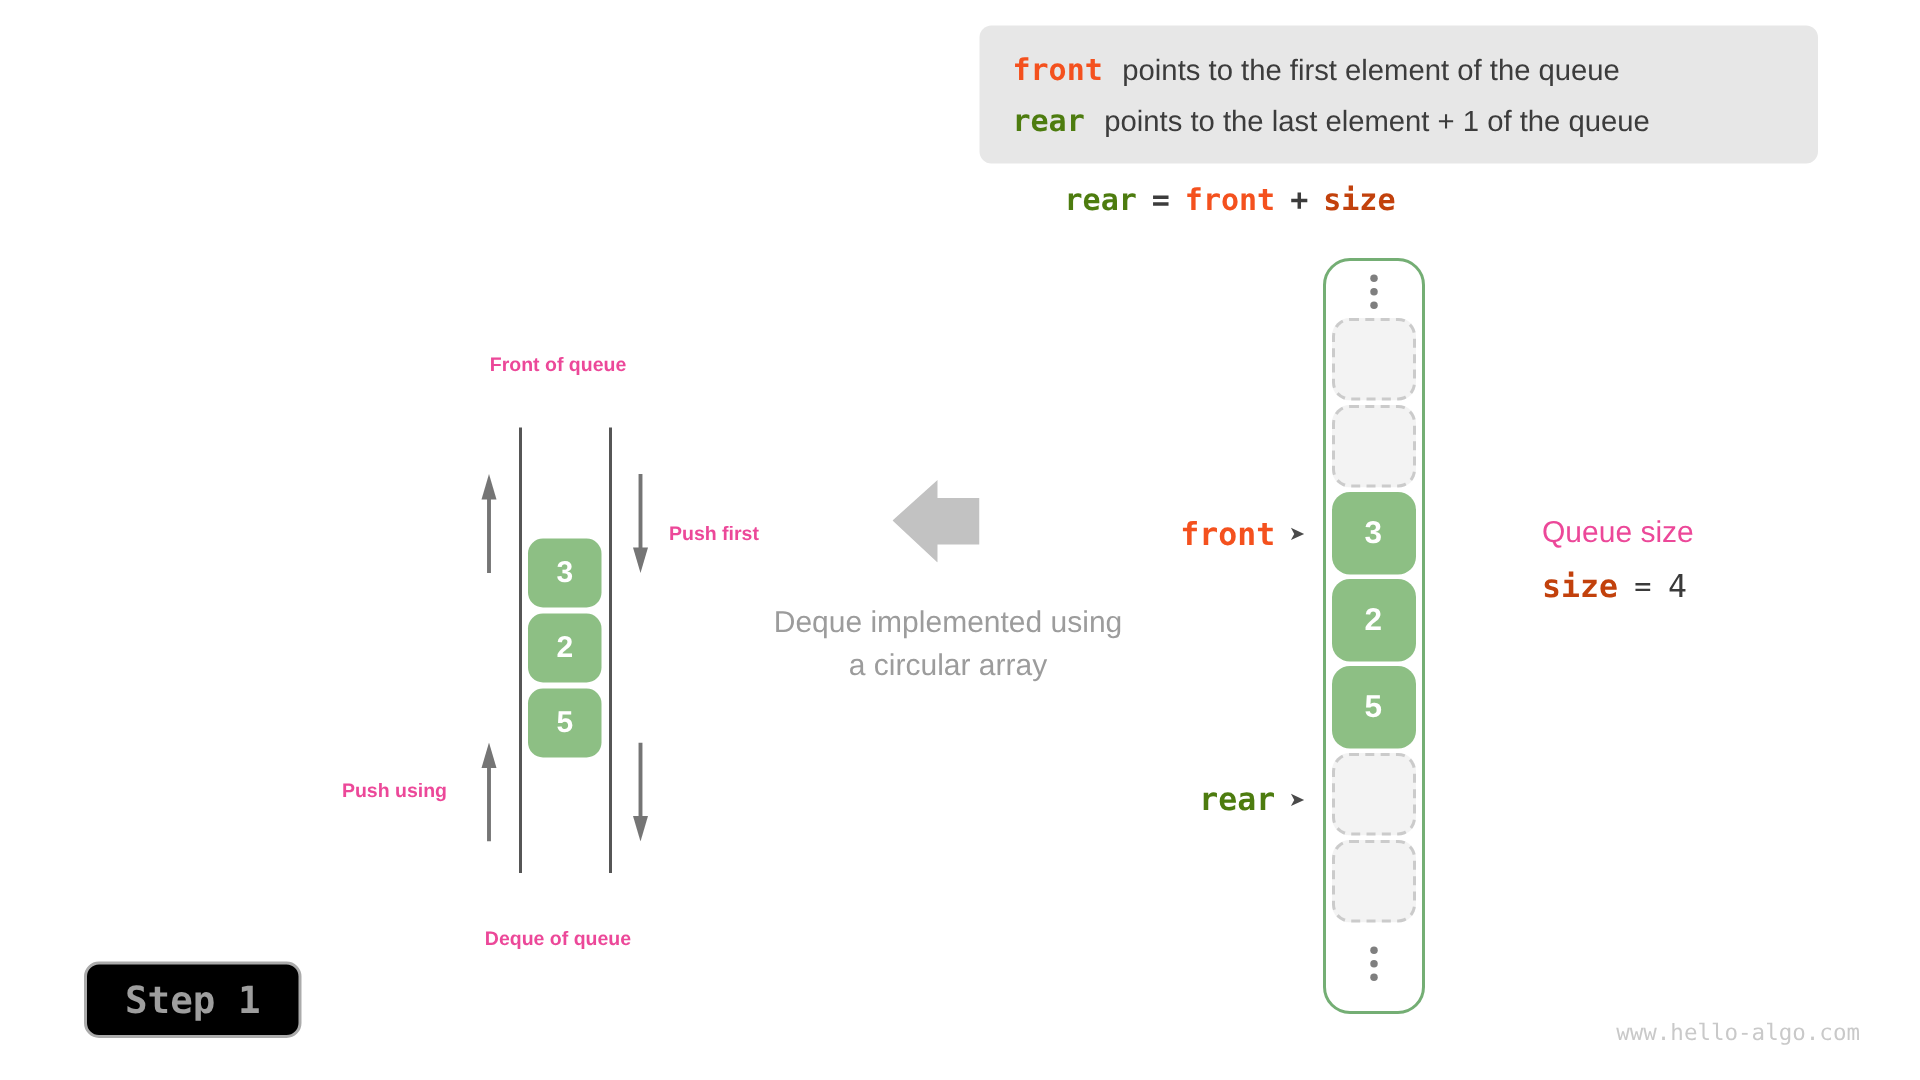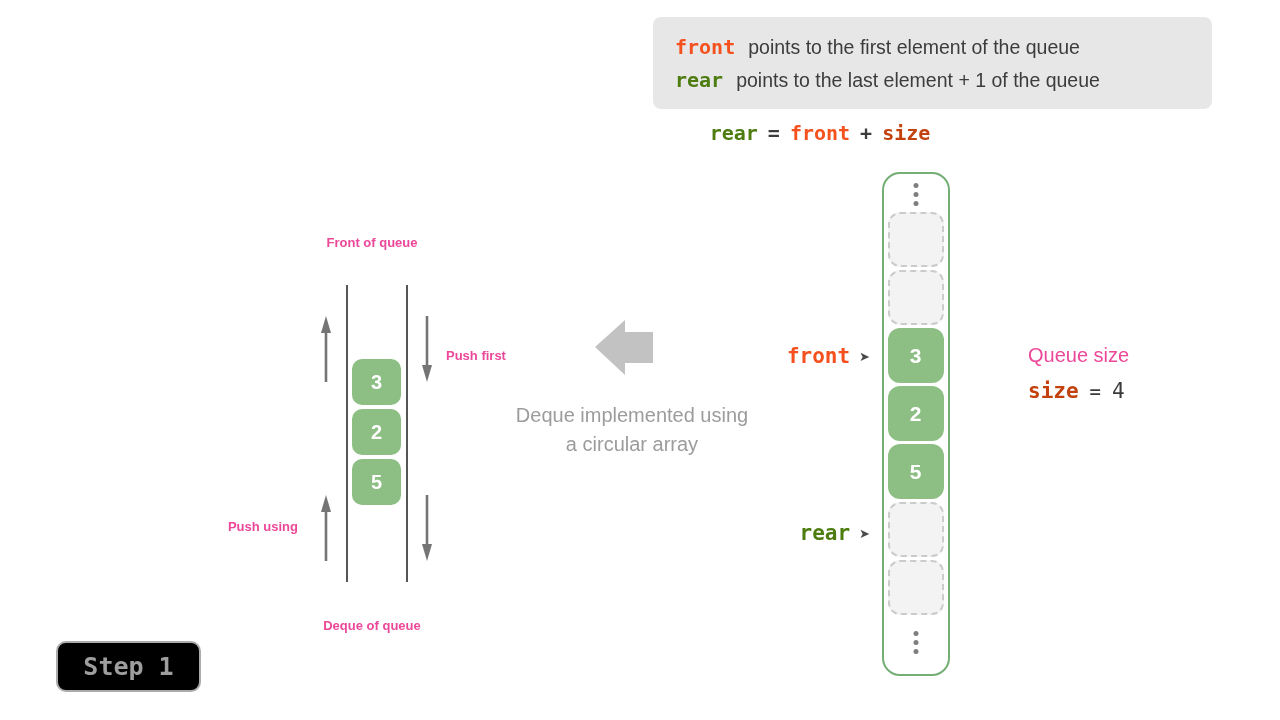--- a/index.html
+++ b/index.html
@@ -152,14 +152,15 @@
 
   <div class="abs qsize-label">Queue size</div>
   <div class="abs qsize-line">
     <span class="mono kw-blue">size</span>
     <span class="op">=</span>
     <span class="val">4</span>
   </div>
 
   <div class="abs step-badge mono">Step 1</div>
 
+  <div class="abs watermark">www.hello-algo.com</div>
 
 </div>
 
 </body></html>

